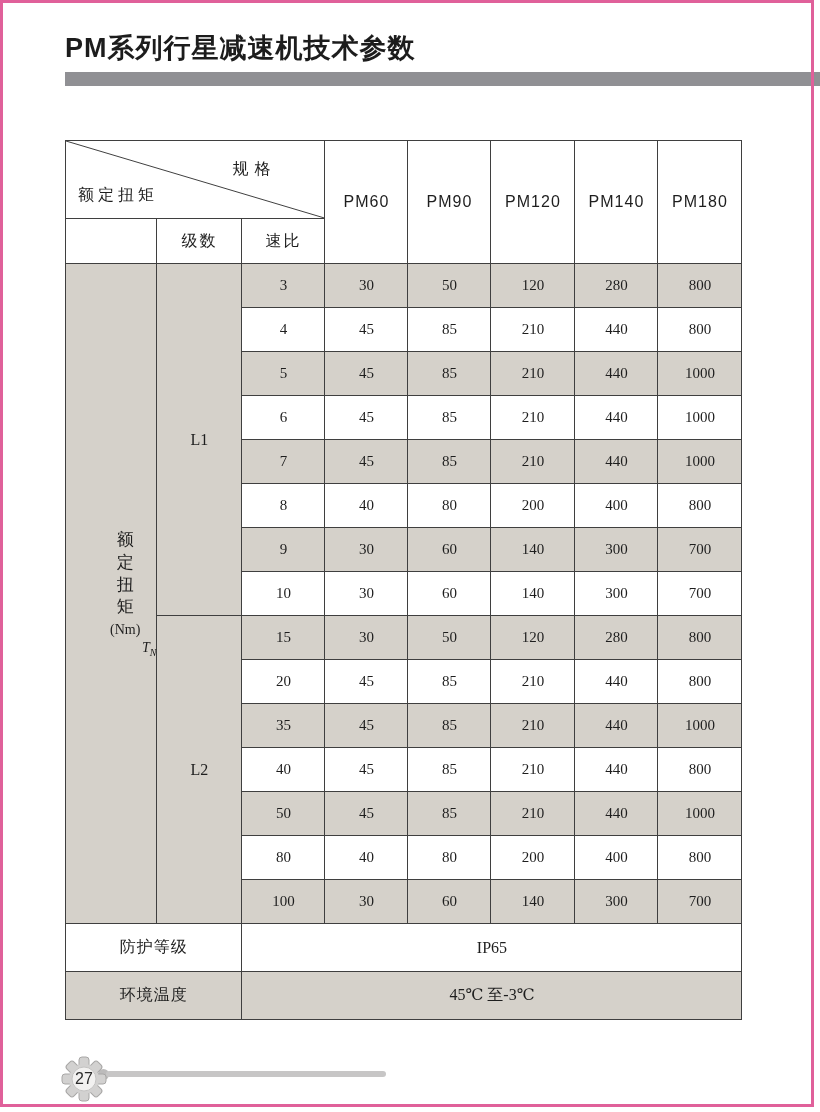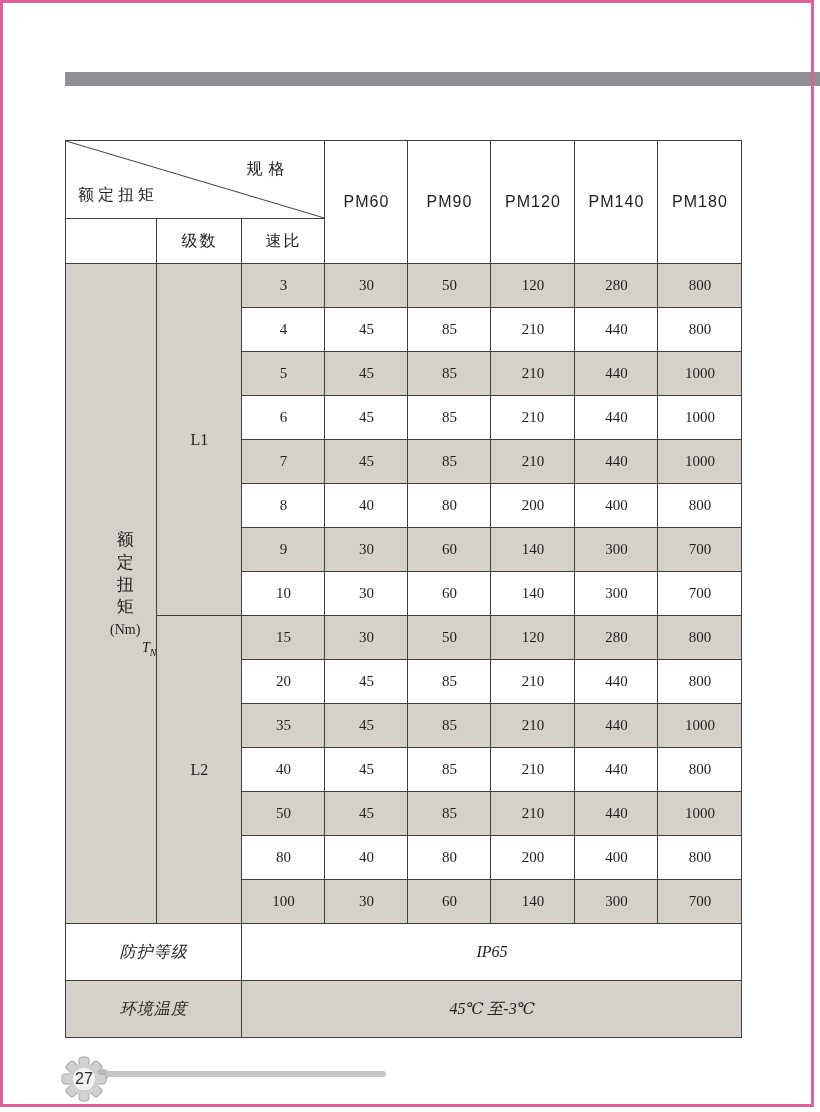--- a/index.html
+++ b/index.html
@@ -31,39 +31,39 @@
     font-weight:normal; padding:0;
   }
   .head-row-1 { height:78px; }
   .head-row-2 { height:45px; }
   .col-header {
     font-family:Liberation Sans, sans-serif; font-size:16px; letter-spacing:1px;
   }
   .corner-cell { position:relative; padding:0; }
   .corner-cell svg { position:absolute; left:0; top:0; width:100%; height:100%; display:block; }
   .corner-top {
-    position:absolute; right:34px; top:18px; font-size:16px; letter-spacing:6px; white-space:nowrap;
+    position:absolute; right:48px; top:18px; font-size:16px; letter-spacing:6px; white-space:nowrap;
   }
   .corner-bottom {
     position:absolute; left:12px; bottom:12px; font-size:16px; letter-spacing:4px; white-space:nowrap;
   }
   .sub-header { font-size:16px; letter-spacing:2px;border-radius:21px; }
 
   tbody tr.body-row { height:44px; }
   tr.shaded td { background:#d5d1ca; }
   td.stage-cell { background:#d5d1ca; font-size:16px; }
   td.torque-cell { background:#ffffff;padding-left:28px; }
   .tq-vert {
     width:1.1em; margin:0 auto; word-break:break-all; line-height:1.3;
     font-size:17px; letter-spacing:0;
   }
   .tq-unit { font-size:14px; margin-top:4px; }
   .tq-sym { font-size:14px; font-style:italic; margin-top:2px;margin-left:48px; }
   .tq-sym sub { font-size:10px; font-style:italic; }
-  .footer-row { height:57px;font-style:italic; }
+  .footer-row { height:48px; }
   .footer-row .flabel { font-size:16px; letter-spacing:1px; }
   .footer-row .fvalue { font-size:16px; }
 
   
   .gear-badge { position:absolute; left:61px; top:1055px; z-index:6; }
   .gear-badge text {
     font-family:"Liberation Sans","DejaVu Sans",sans-serif; font-size:16px; fill:#2b2b2b;
   }
   .footer-dot {
     position:absolute; left:98px; top:1069px; width:11px; height:11px;
@@ -73,20 +73,21 @@
     position:absolute; left:106px; top:1071px; width:280px; height:6px;
     background:#c7c6c6; border-radius:3px;
   }
 </style>
 </head>
 <body>
 
 <div class="page">
   <div class="border-frame"></div>
 
+  <h1 class="title">PM系列行星减速机技术参数</h1>
   <div class="title-bar"></div>
 
   <table class="spec-table">
     <colgroup>
       <col style="width:85px">
         <col style="width:85px">
         <col style="width:83px">
       <col style="width:83px">
         <col style="width:83px">
         <col style="width:84px">

